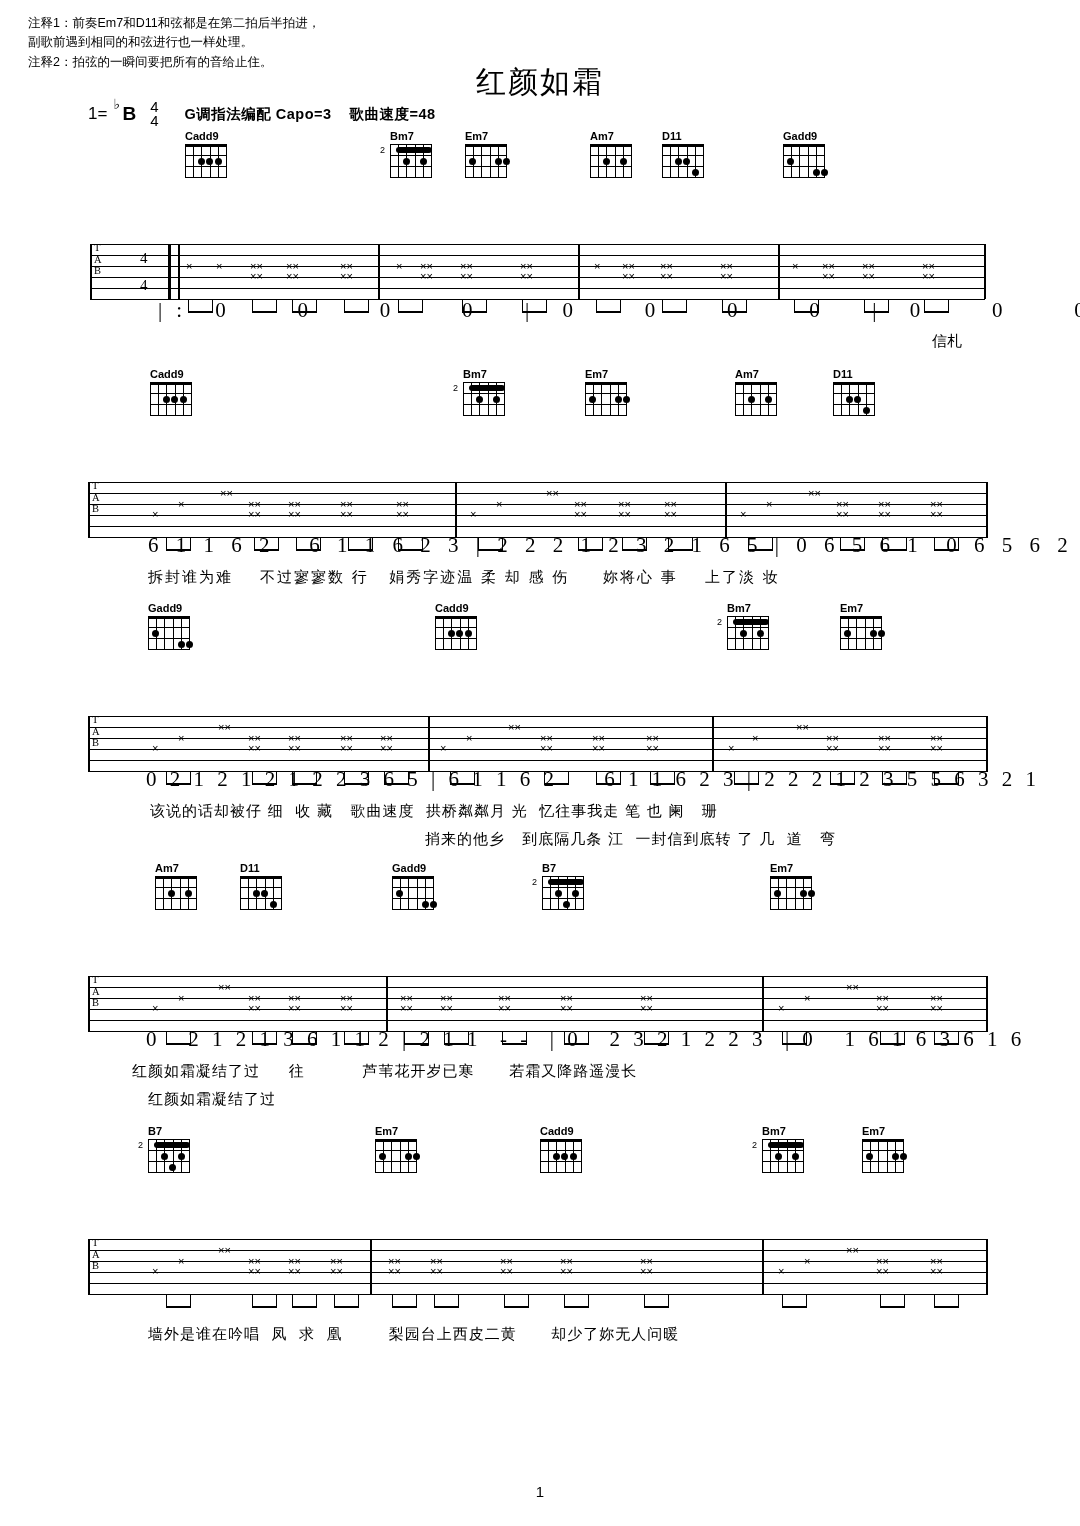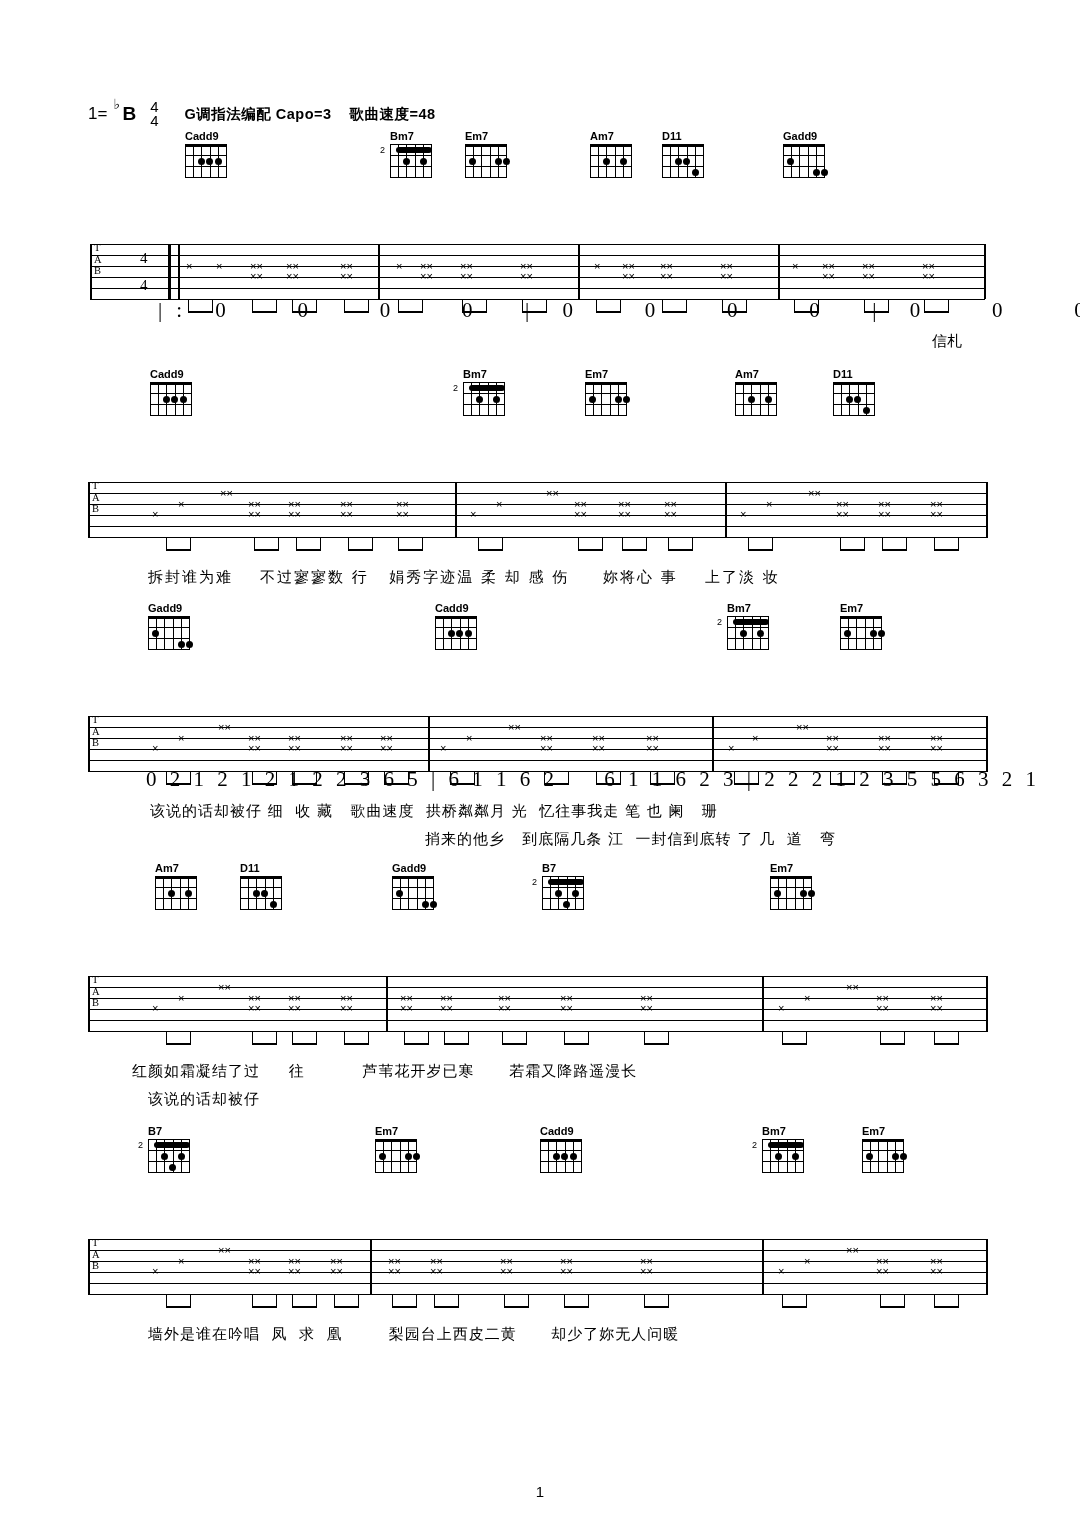--- a/index.html
+++ b/index.html
@@ -152,21 +152,25 @@
     bottom: 26px; left: 0; width: 1080px;
     text-align: center;
     font-size: 15px;
   }
 </style>
 </head>
 <body>
 
 <div class="page">
 
-
+  <div class="notes">注释1：前奏Em7和D11和弦都是在第二拍后半拍进，
+副歌前遇到相同的和弦进行也一样处理。
+注释2：拍弦的一瞬间要把所有的音给止住。</div>
+
+  <div class="title">红颜如霜</div>
 
   <div class="keyline">
     <span>1=</span>
     <span class="flatb">
       <span class="fl">♭</span><span>B</span>
     </span>
     <span class="timesig">
       <div>4</div>
       <div>4</div>
     </span>
@@ -604,20 +608,21 @@
         <div class="stem" style="left:24px; top:0; height:14px;"></div>
         <div class="beam" style="left:0; top:12px; width:25px;"></div>
       </div>
       <div class="stemgrp" style="left:934px; top:113px;">
         <div class="stem" style="left:0; top:0; height:14px;"></div>
         <div class="stem" style="left:24px; top:0; height:14px;"></div>
         <div class="beam" style="left:0; top:12px; width:25px;"></div>
       </div>
     </div>
 
+    <div class="numrow" style="left:148px; top:165px; letter-spacing:6px;">6 1 1 6 2   6 1 1 6 2 3 | 2 2 2 1 2 3 2 1 6 5 | 0 6 5 6 1  0 6 5 6 2</div>
     <div class="lyricrow" style="left:148px; top:200px; letter-spacing:2px;">拆封谁为难    不过寥寥数 行   娟秀字迹温 柔 却 感 伤     妳将心 事    上了淡 妆</div>
   </div>
 
   <div class="system" style="top:602px;">
     <div class="chordrow">
       <div class="chordbox" style="left:148px;">
         <div class="cname">Gadd9</div>
         <div class="grid">
           <div class="nut"></div>
           <div class="hstr" style="top:11px;"></div>
@@ -992,22 +997,23 @@
         <div class="stem" style="left:24px; top:0; height:14px;"></div>
         <div class="beam" style="left:0; top:12px; width:25px;"></div>
       </div>
       <div class="stemgrp" style="left:934px; top:113px;">
         <div class="stem" style="left:0; top:0; height:14px;"></div>
         <div class="stem" style="left:24px; top:0; height:14px;"></div>
         <div class="beam" style="left:0; top:12px; width:25px;"></div>
       </div>
     </div>
 
+    <div class="numrow" style="left:146px; top:165px; letter-spacing:4px;">0   2 1 2 1 3 6 1 1 2 | 2 1 1  - -  | 0   2 3 2 1 2 2 3  | 0   1 6 1 6 3 6 1 6</div>
     <div class="lyricrow" style="left:132px; top:200px; letter-spacing:1px;">红颜如霜凝结了过     往          芦苇花开岁已寒      若霜又降路遥漫长</div>
-    <div class="lyricrow" style="left:148px; top:228px; letter-spacing:1px;">该说的话却被仔</div>
+    <div class="lyricrow" style="left:148px; top:228px; letter-spacing:1px;">红颜如霜凝结了过</div>
   </div>
 
   <div class="system" style="top:1125px;">
     <div class="chordrow">
       <div class="chordbox" style="left:148px;">
         <div class="cname">B7</div>
         <div class="grid">
           <div class="fretnum" style="top:1px;">2</div>
           <div class="hstr" style="top:0px;"></div>
           <div class="hstr" style="top:11px;"></div>

